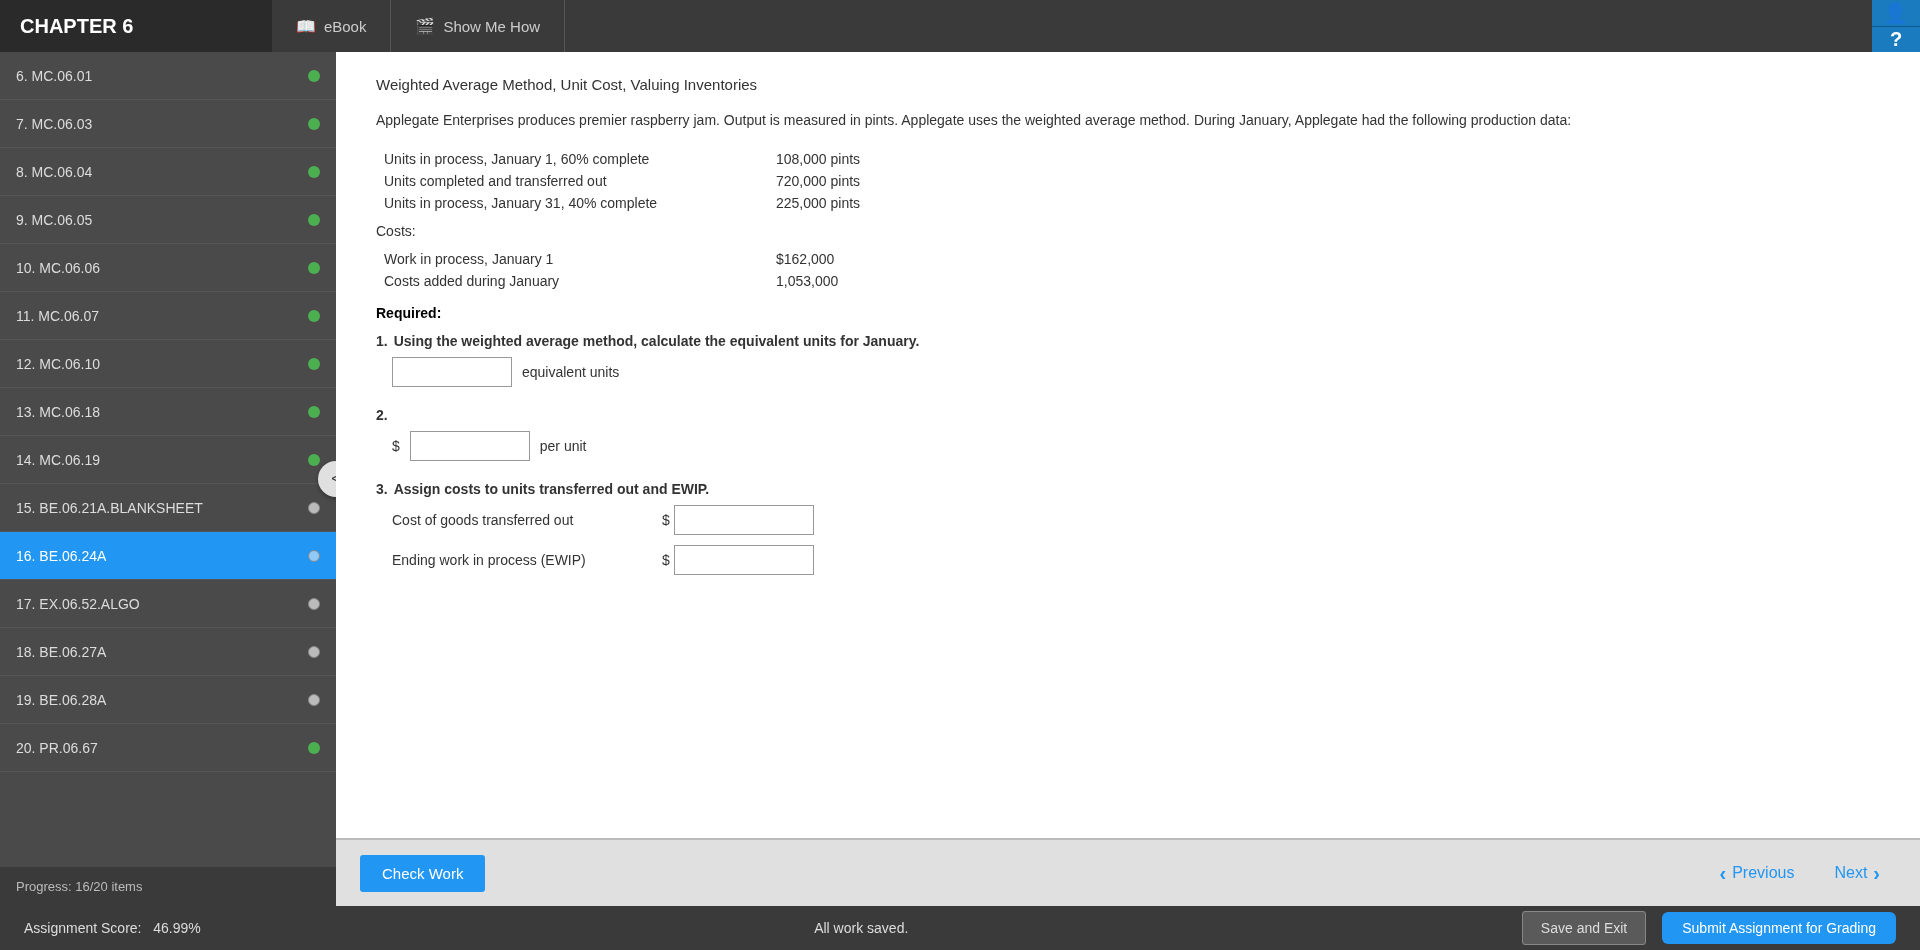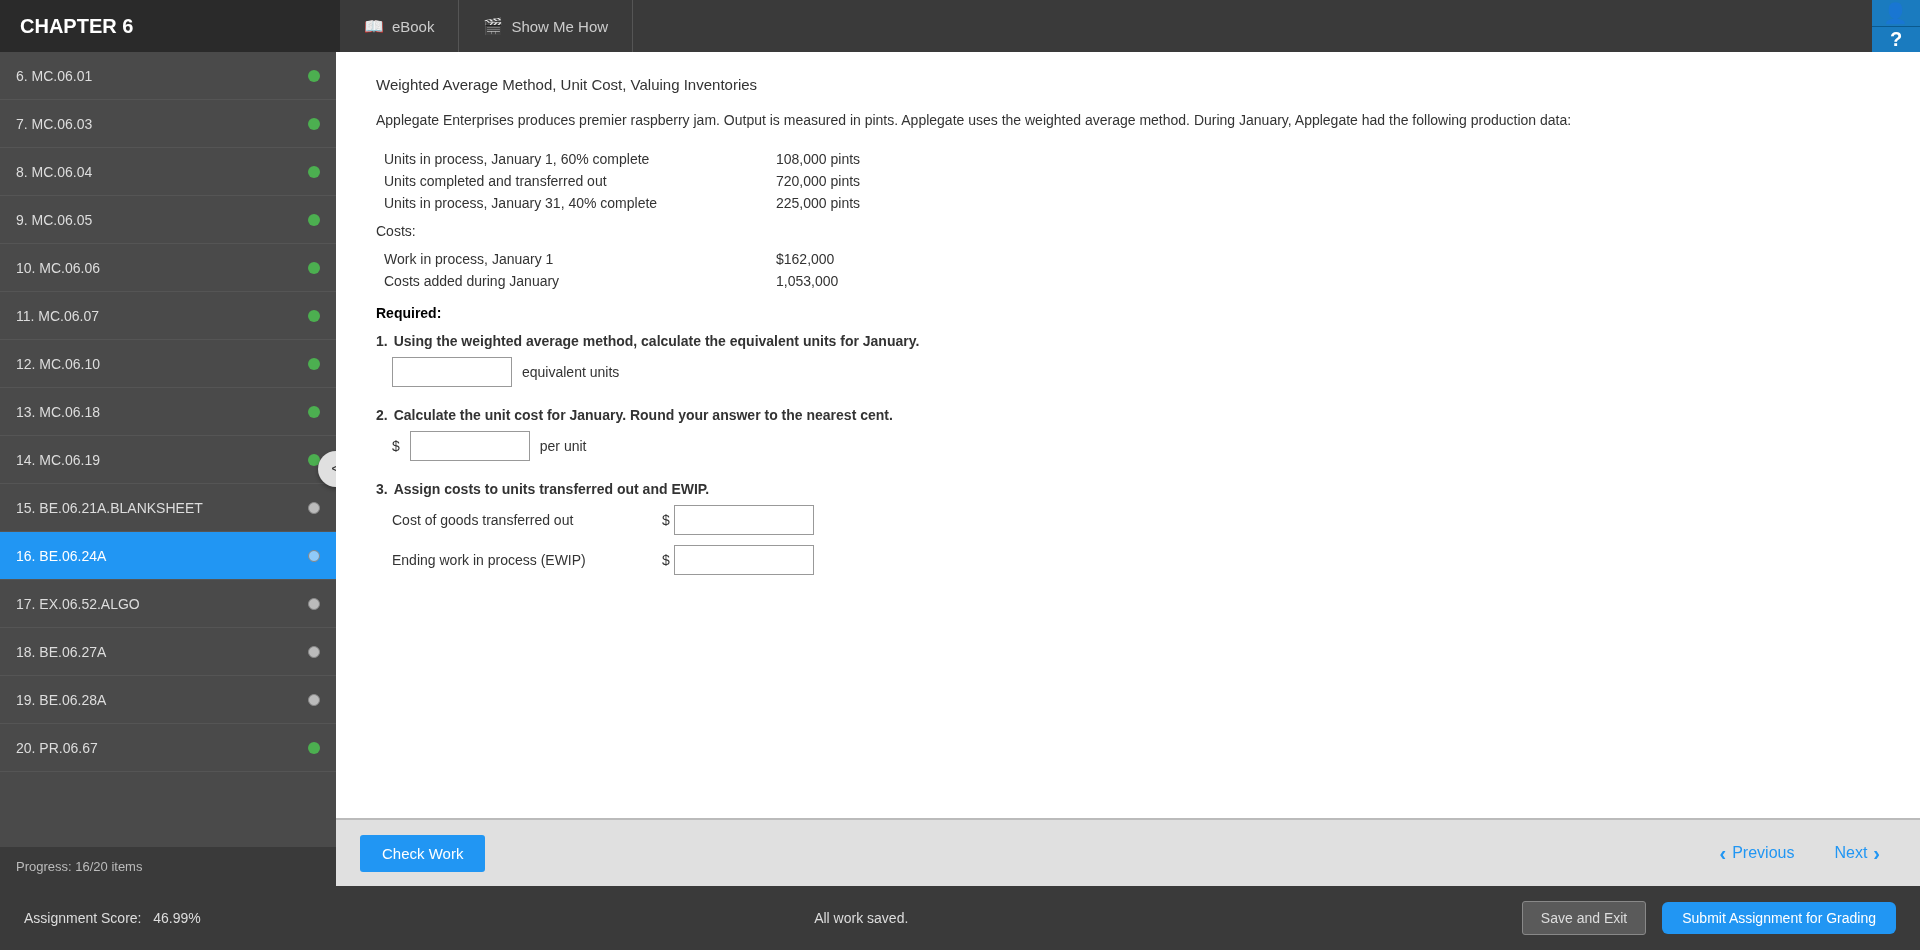--- a/index.html
+++ b/index.html
@@ -14,21 +14,21 @@
       flex-shrink: 0;
     }
     .chapter-title {
       background: #2a2a2a;
       color: #fff;
       font-size: 20px;
       font-weight: bold;
       padding: 0 20px;
       display: flex;
       align-items: center;
-      width: 340px;
+      width: 272px;
       flex-shrink: 0;
     }
     .top-tabs {
       display: flex;
       align-items: stretch;
       flex: 1;
     }
     .top-tab {
       display: flex;
       align-items: center;
@@ -262,21 +262,21 @@
     }
     .nav-chevron { font-size: 20px; font-weight: bold; }
 
     
     .status-bar {
       background: #3a3a3a;
       color: #ddd;
       padding: 0 24px;
       display: flex;
       align-items: center;
-      height: 64px;
+      height: 44px;
       flex-shrink: 0;
       gap: 16px;
     }
     .score-text { font-size: 14px; color: #ddd; }
     .saved-text { flex: 1; text-align: center; font-size: 14px; color: #ddd; }
     .save-exit-btn {
       background: #5a5a5a;
       color: #ddd;
       border: 1px solid #888;
       padding: 8px 18px;
@@ -438,21 +438,20 @@
         </div>
         <div class="answer-row">
           <input type="text" class="answer-input" value="" style="">
           <span class="answer-unit">equivalent units</span>
         </div>
       </div>
 
       <div class="question-item">
         <div class="question-num">
           <span class="num">2.</span>
-          <span>Calculate the unit cost for January. Round your answer to the nearest cent.</span>
         </div>
         <div class="answer-row">
           <span class="dollar-sign">$</span>
           <input type="text" class="answer-input" value="" style="">
           <span class="answer-unit">per unit</span>
         </div>
       </div>
 
       <div class="question-item">
         <div class="question-num">

